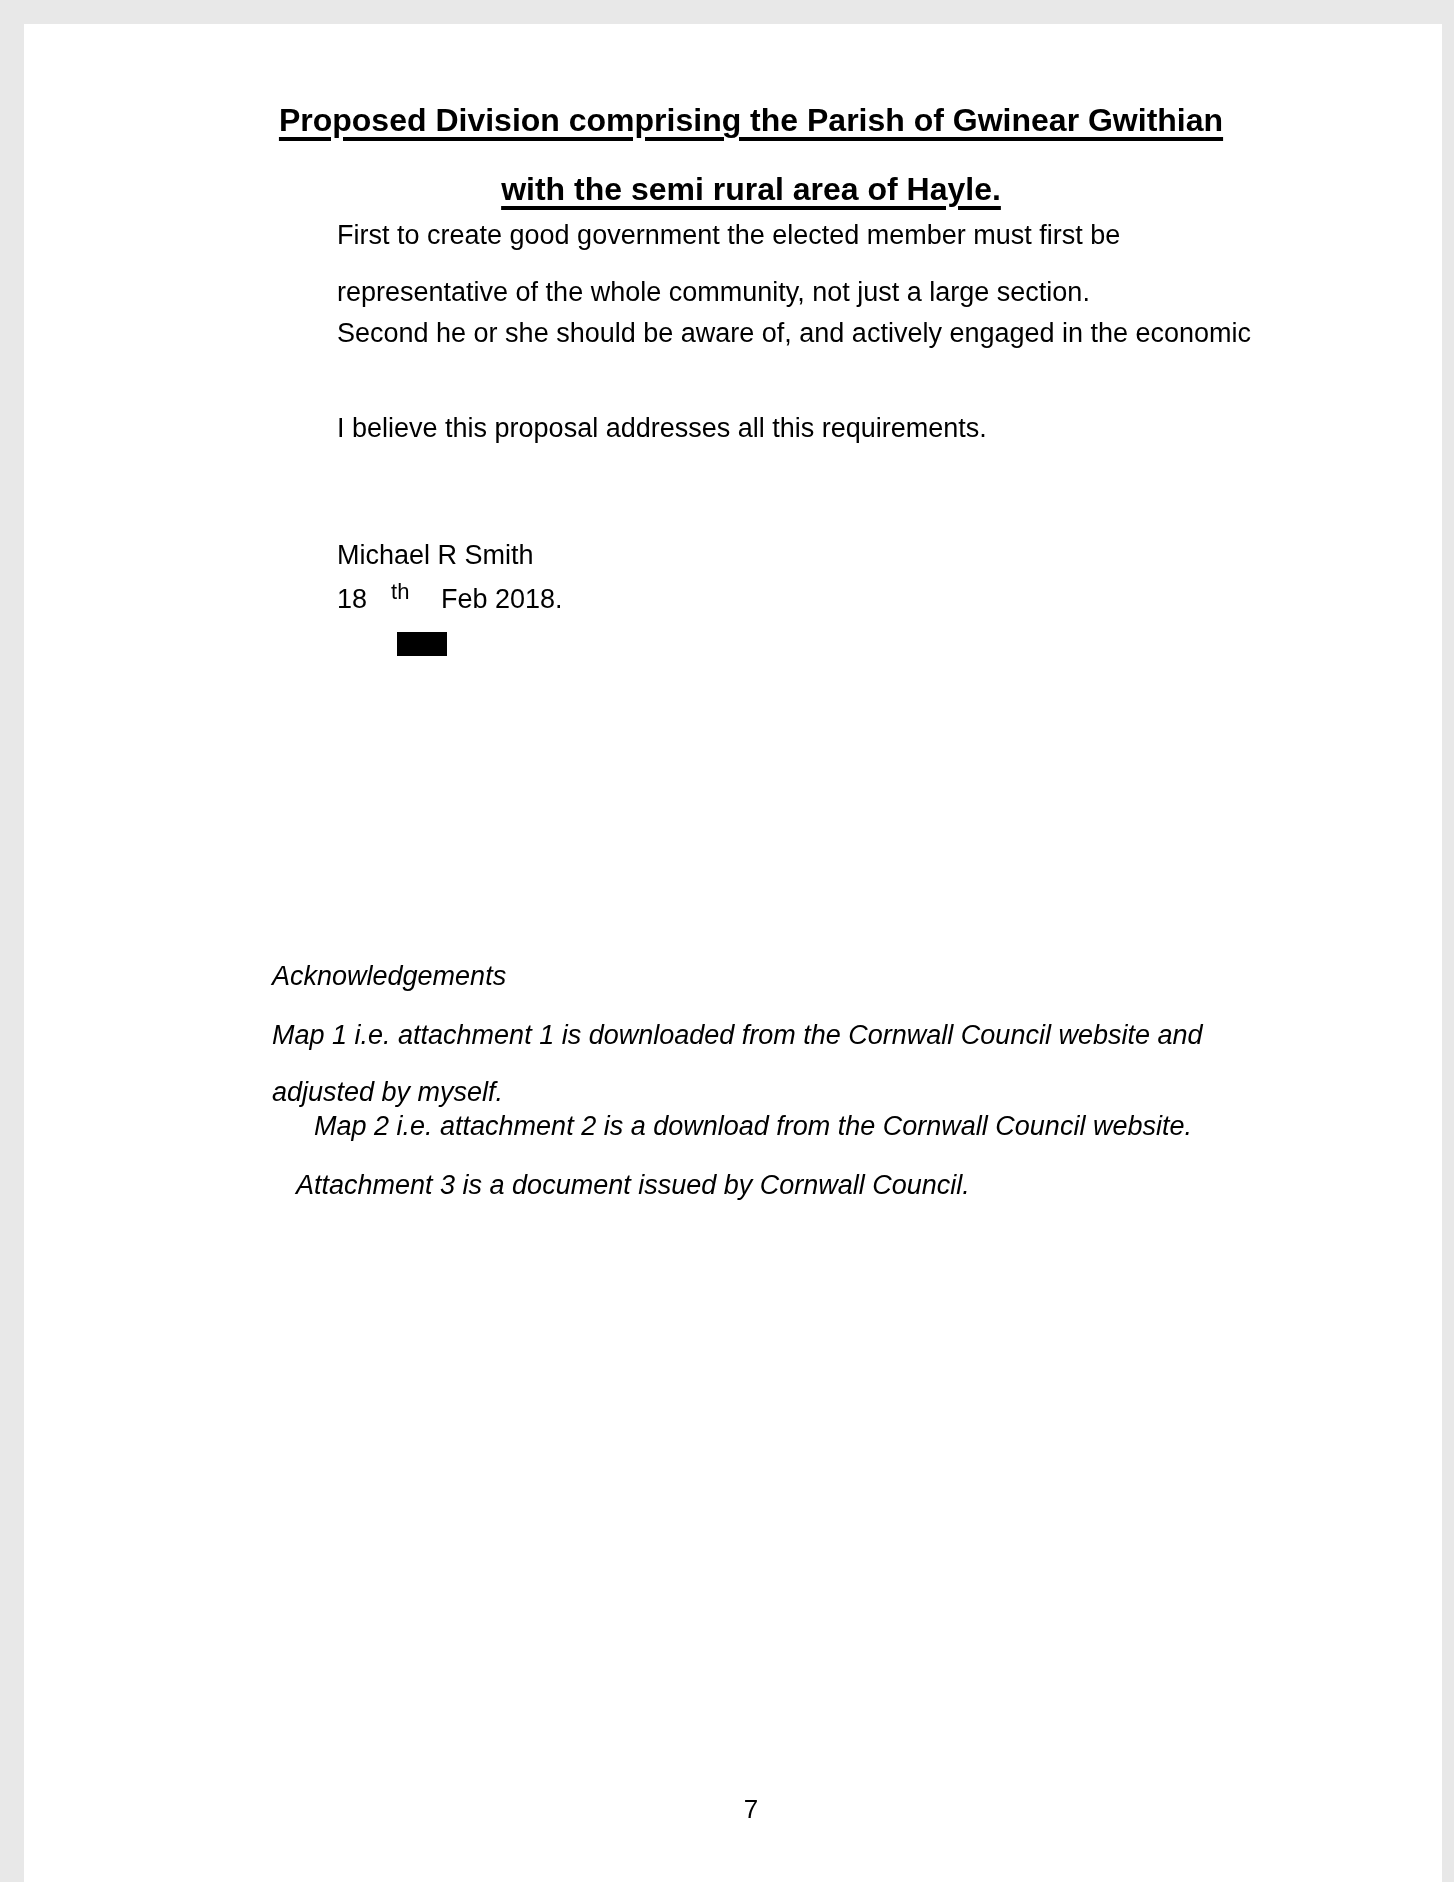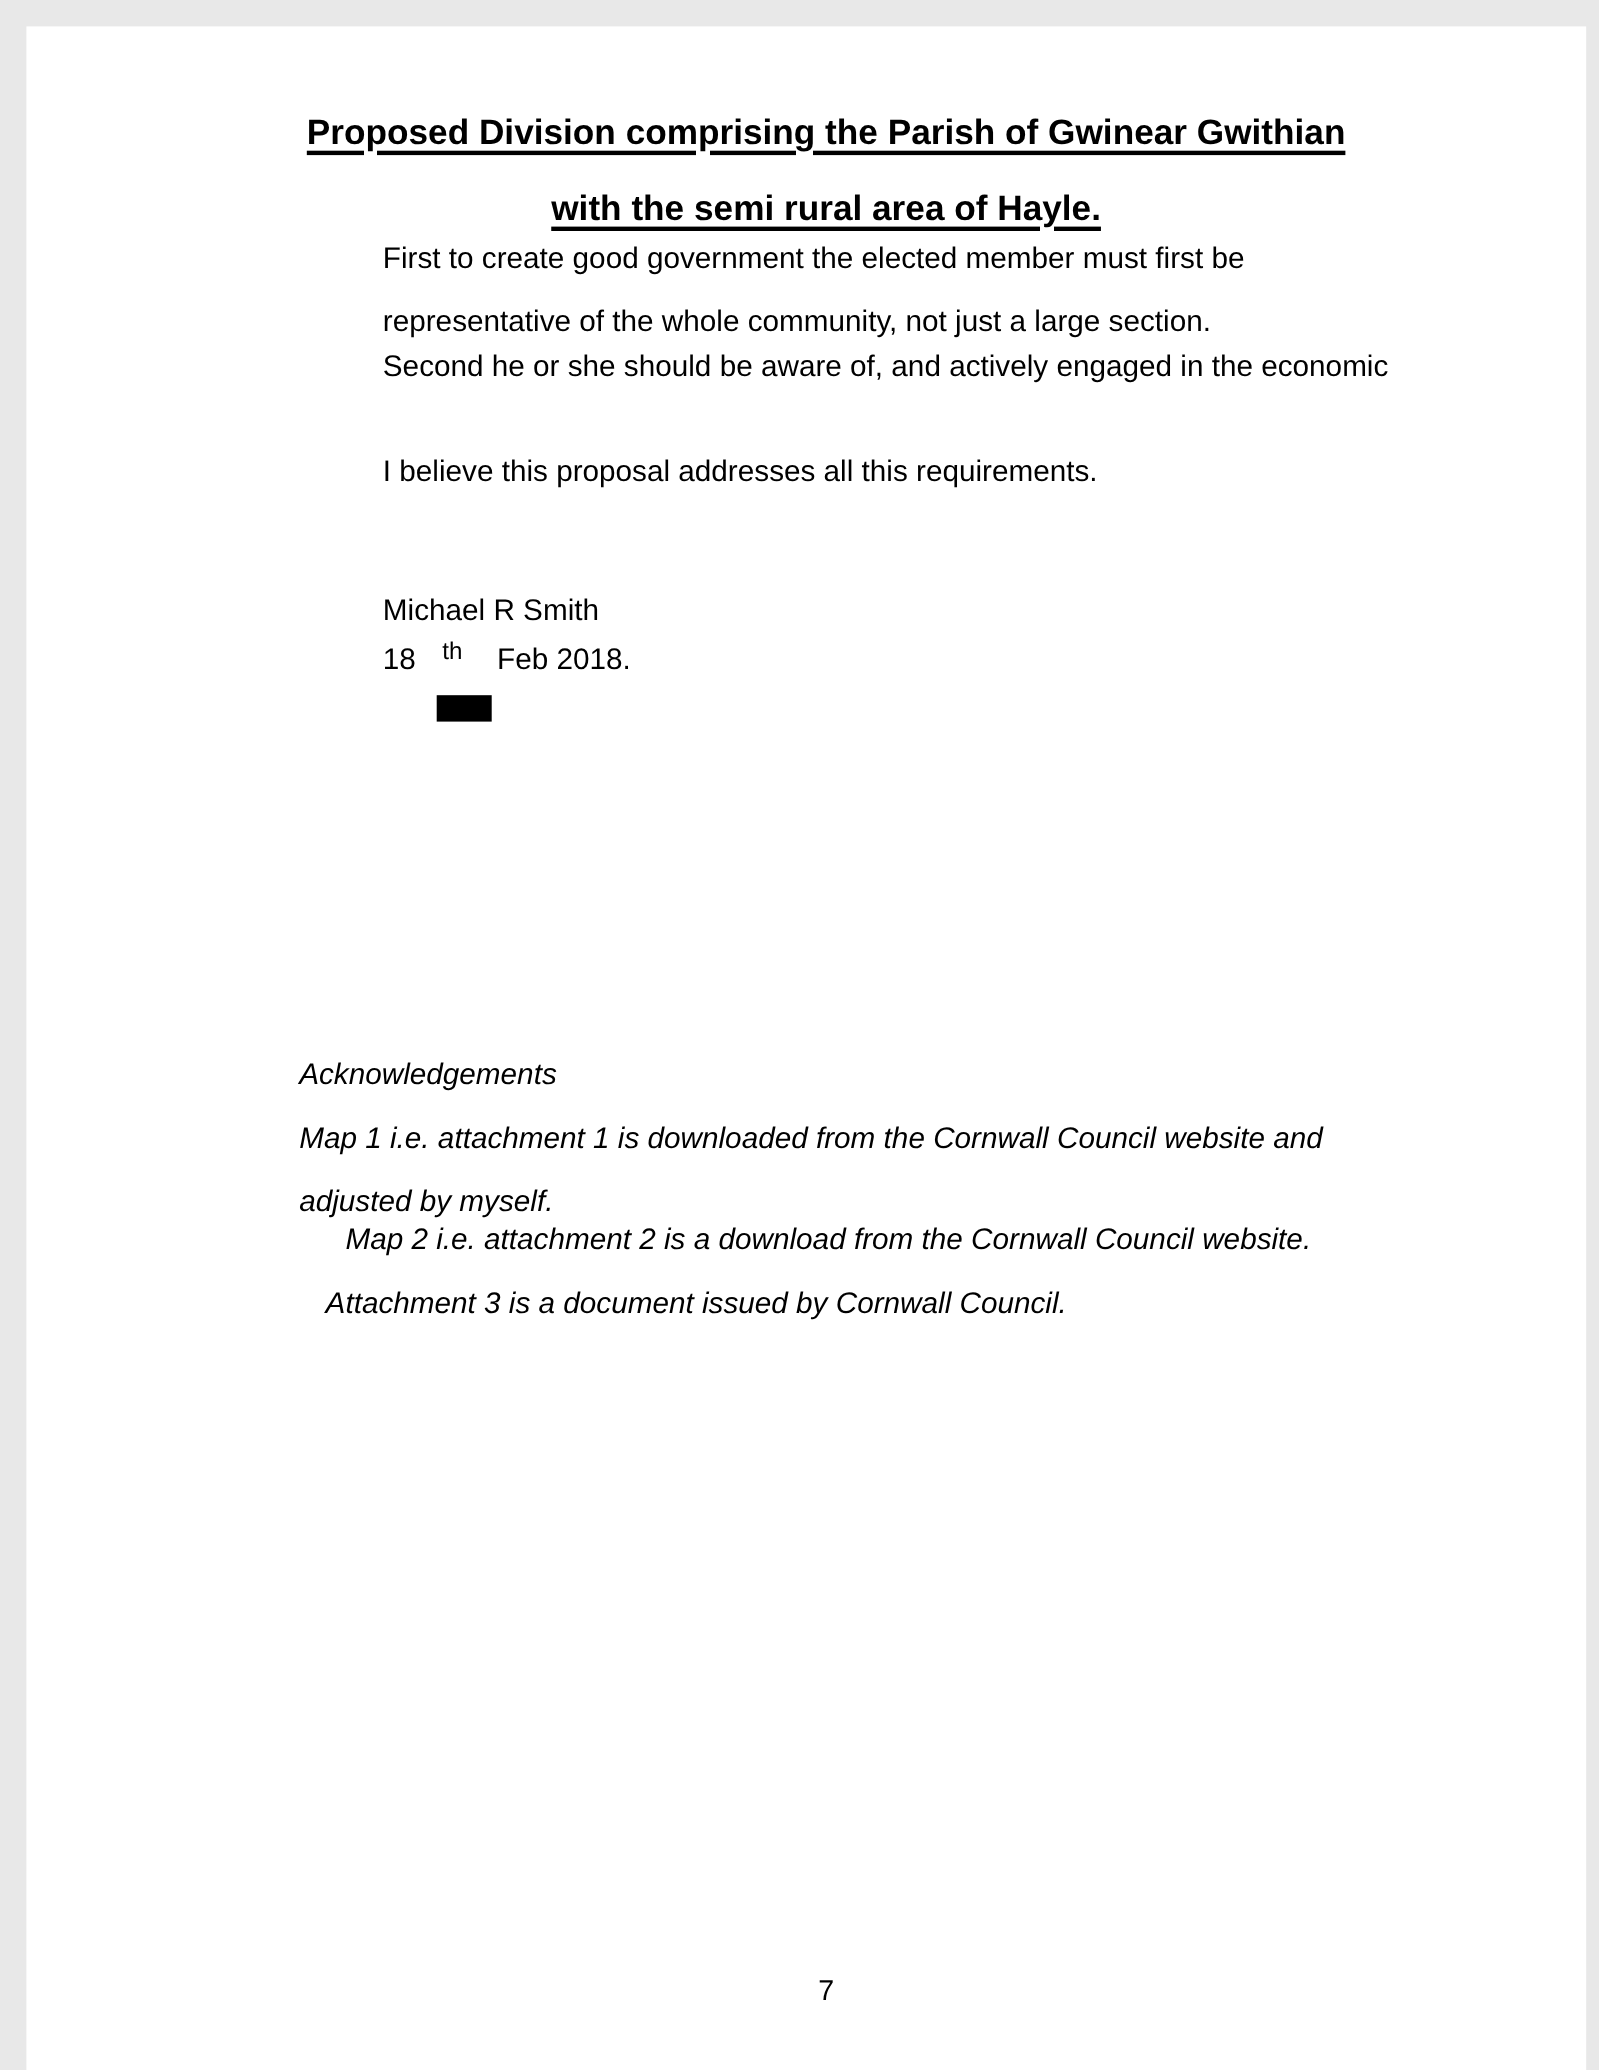--- a/index.html
+++ b/index.html
@@ -24,21 +24,21 @@
     font-weight: bold;
     line-height: 45px;
   }
   .doc-title .t-line {
     text-decoration: underline;
     text-decoration-thickness: 4px;
     text-underline-offset: 6px;
   }
   .para {
     position: absolute;
-    left: 300px;
+    left: 289px;
     font-size: 27px;
     line-height: 33px;
     white-space: nowrap;
   }
   .ack {
     left: 224px;
     font-style: italic;
   }
   .p1 { top: 171px; }
   .p2 { top: 269px; }

